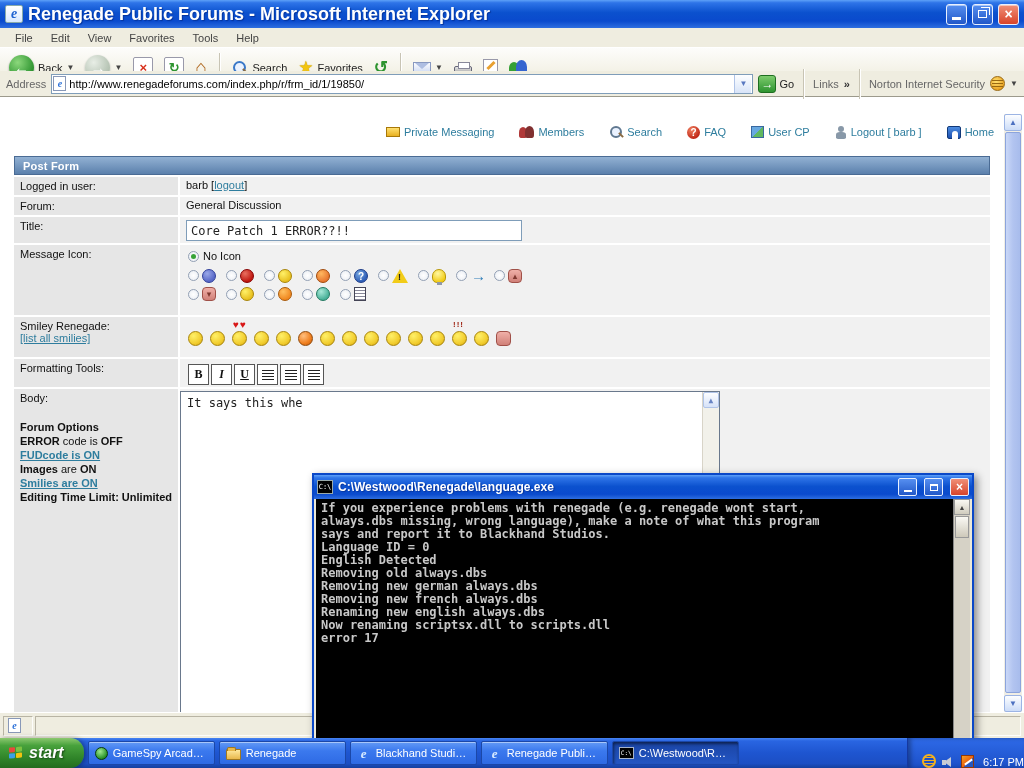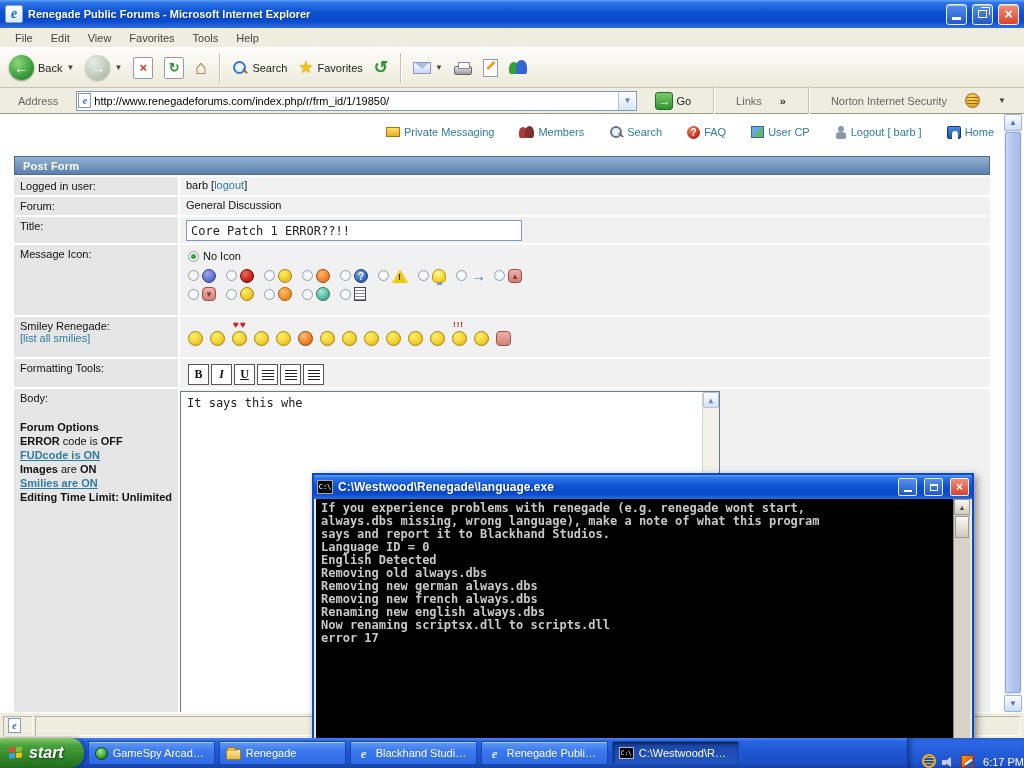--- a/index.html
+++ b/index.html
@@ -6,21 +6,21 @@
   html,body{width:1024px;height:768px;overflow:hidden;background:#000}
   body{font-family:"Liberation Sans",sans-serif;font-size:11px}
   .screen{position:relative;width:1024px;height:768px;background:#fff;overflow:hidden}
 
   
   .titlebar{position:absolute;top:0;left:0;right:0;height:28px;
     background:linear-gradient(180deg,#5EA1F8 0%,#2E74E8 10%,#0B51CE 45%,#0A4ACD 75%,#2E6EE0 100%);
     display:flex;align-items:center;padding:0 5px;gap:5px}
   .app-icon{width:18px;height:18px;background:linear-gradient(#fff,#D8E8FF);border:1px solid #8AA;border-radius:2px;
     color:#1E62D0;font:bold italic 14px "Liberation Serif",serif;text-align:center;line-height:16px}
-  .tb-title{flex:1;color:#fff;font-weight:bold;font-size:11px;text-shadow:1px 1px 1px #06349C;
+  .tb-title{flex:1;color:#fff;font-weight:bold;font-size:18px;text-shadow:1px 1px 1px #06349C;
     white-space:nowrap;overflow:hidden}
   .winbtn{width:21px;height:21px;border-radius:3px;border:1px solid #E8F0FF;display:flex;align-items:center;
     justify-content:center;color:#fff;background:linear-gradient(#568FF0,#2258C8);box-shadow:inset 0 1px 0 rgba(255,255,255,.5)}
   .winbtn.close{background:linear-gradient(#F09078,#D8442A);font-size:14px;font-weight:bold}
   .g-min{width:9px;height:3px;background:#fff;margin-top:9px}
   .g-restore{width:9px;height:8px;border:1px solid #fff;position:relative;background:transparent}
   .g-restore::after{content:"";position:absolute;left:2px;top:-4px;width:8px;height:7px;border:1px solid #fff;border-bottom:none;border-left:none}
 
   .menubar{position:absolute;top:28px;left:0;right:0;height:20px;background:#EFEDE0;border-bottom:1px solid #fff;
     display:flex;align-items:center;padding-left:6px}
@@ -51,22 +51,22 @@
   .envel{position:relative;width:18px;height:12px;background:linear-gradient(#FDFDFF,#CBD8F2);border:1px solid #8898C0}
   .envel::after{content:"";position:absolute;left:1px;top:0;border-left:7px solid transparent;border-right:7px solid transparent;border-top:6px solid #AEBEE2}
   .printer{position:relative;width:18px;height:9px;background:linear-gradient(#E8E8E8,#9A9A9A);border:1px solid #667;border-radius:2px;margin-top:6px}
   .printer::before{content:"";position:absolute;left:3px;top:-5px;width:10px;height:5px;background:#fff;border:1px solid #889}
   .editic{position:relative;width:15px;height:18px;background:#fff;border:1px solid #99A}
   .editic::after{content:"";position:absolute;left:2px;top:4px;width:10px;height:3px;background:#E8A030;transform:rotate(-45deg)}
   .msn{position:relative;width:18px;height:16px}
   .msn::before{content:"";position:absolute;left:0;top:2px;width:10px;height:12px;border-radius:50% 50% 20% 20%;background:#35A035}
   .msn::after{content:"";position:absolute;left:7px;top:0;width:11px;height:14px;border-radius:50% 50% 20% 20%;background:#3565D0}
 
-  .addressbar{position:absolute;top:88px;left:0;right:0;height:26px;background:#EFEDE0;border-bottom:1px solid #9C9A8C;
-    display:flex;align-items:center;padding:0 18px;gap:18px;color:#666}
+  .addressbar{position:absolute;top:71px;left:0;right:0;height:26px;background:#EFEDE0;border-bottom:1px solid #9C9A8C;
+    display:flex;align-items:center;padding:0 6px;gap:5px;color:#666}
   .addr-field{flex:1;height:20px;background:#fff;border:1px solid #7F9DB9;display:flex;align-items:center;gap:3px;padding:0 1px}
   .page-ic{width:13px;height:15px;background:#fff;border:1px solid #8898B8;color:#2C71D8;font:bold italic 10px "Liberation Serif",serif;text-align:center;line-height:14px}
   .addr-url{flex:1;color:#000;white-space:nowrap;overflow:hidden}
   .addr-drop{width:17px;height:18px;background:linear-gradient(#FDFEFF,#D8E4F8);border-left:1px solid #B0C4E8;color:#5878C0;font-size:8px;display:flex;align-items:center;justify-content:center}
   .gobtn{display:flex;align-items:center;gap:3px;color:#222}
   .gobox{width:18px;height:18px;border-radius:3px;background:linear-gradient(#7CCB6C,#2E9430);border:1px solid #1E6E20;color:#fff;font-weight:bold;display:flex;align-items:center;justify-content:center;font-size:12px}
   .linkschev{font-weight:bold;color:#333}
   .norton-globe{width:15px;height:15px;border-radius:50%;background:radial-gradient(circle at 40% 35%,#FFE070,#E8A020 75%);border:1px solid #996810;position:relative}
   .norton-globe::after{content:"";position:absolute;left:1px;top:6px;width:11px;height:1px;background:#996810;box-shadow:0 -3px 0 #996810,0 3px 0 #996810}
 
@@ -92,21 +92,21 @@
   .ic-home2::after{content:"";position:absolute;left:4px;top:4px;width:6px;height:9px;border-radius:3px 3px 0 0;background:#fff}
 
   .postform{position:relative;margin:8px 34px 0 14px}
   .pf-header{height:19px;background:linear-gradient(#92B1D3,#5B80AC);border:1px solid #4A6B94;color:#fff;font-weight:bold;
     display:flex;align-items:center;padding-left:8px;letter-spacing:.2px}
   .pf-table{display:grid;grid-template-columns:164px 1fr;gap:2px;background:#fff;margin-top:2px}
   .pf-label{background:#E6E6E6;padding:3px 6px;color:#111}
   .pf-value{background:#F1F1F1;padding:2px 6px;color:#111}
   .h18{min-height:18px}.h26{min-height:26px}.h70{min-height:70px}.h40{min-height:40px}.h28{min-height:28px}
   .hbody{height:327px}
-  .teal-link{color:#2E7D9E;cursor:pointer}
+  .teal-link{color:#2E7D9E;text-decoration:underline;cursor:pointer}
   .title-input{width:336px;height:21px;margin-top:1px;border:1px solid #7F9DB9;background:#fff;
     font-family:"DejaVu Sans Mono",monospace;font-size:12px;color:#222;padding:2px 4px}
 
   .radio{display:inline-block;width:11px;height:11px;border:1px solid #93A0B4;border-radius:50%;background:radial-gradient(#fff,#E8ECF2);position:relative;vertical-align:middle;flex:none}
   .radio.checked::after{content:"";position:absolute;inset:2px;background:#37A337;border-radius:50%}
   .noicon-line{display:flex;align-items:center;gap:4px;margin:3px 0 6px 2px}
   .mi-row{display:flex;align-items:center;margin:3px 0 4px 2px}
   .mi-item{display:inline-flex;align-items:center;gap:3px;margin-right:10px}
   .pi{width:14px;height:14px;border-radius:50%;display:inline-block;position:relative;border:1px solid transparent}
   .x-sad-blue .pi{background:radial-gradient(circle at 35% 30%,#9AA8E8,#5868C8 70%);border-color:#30409A}

